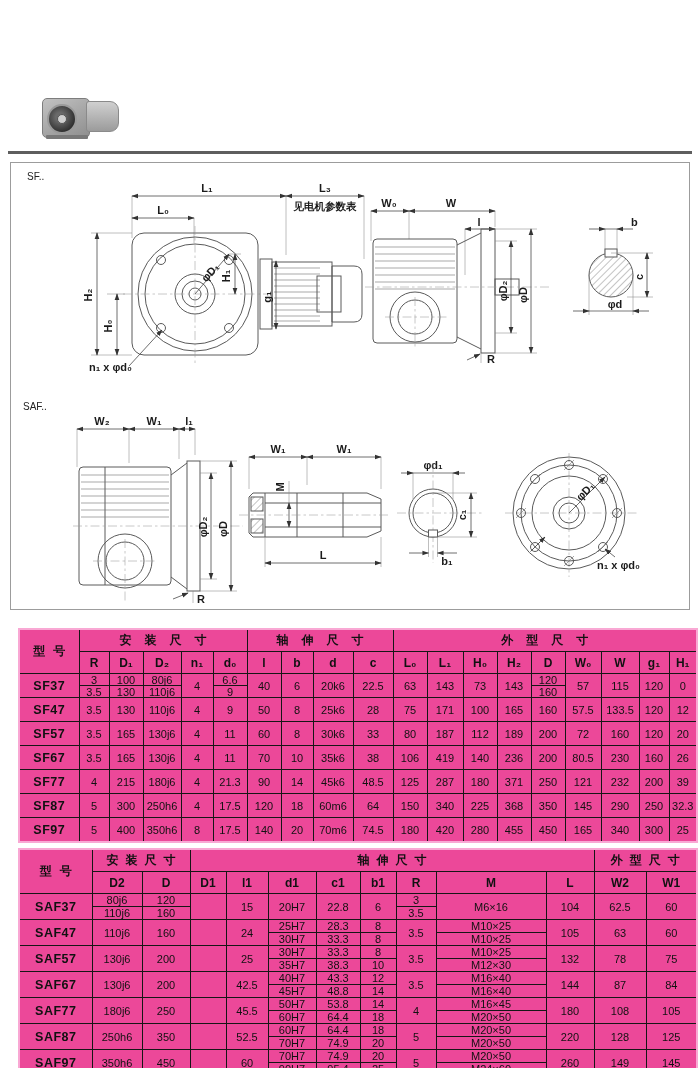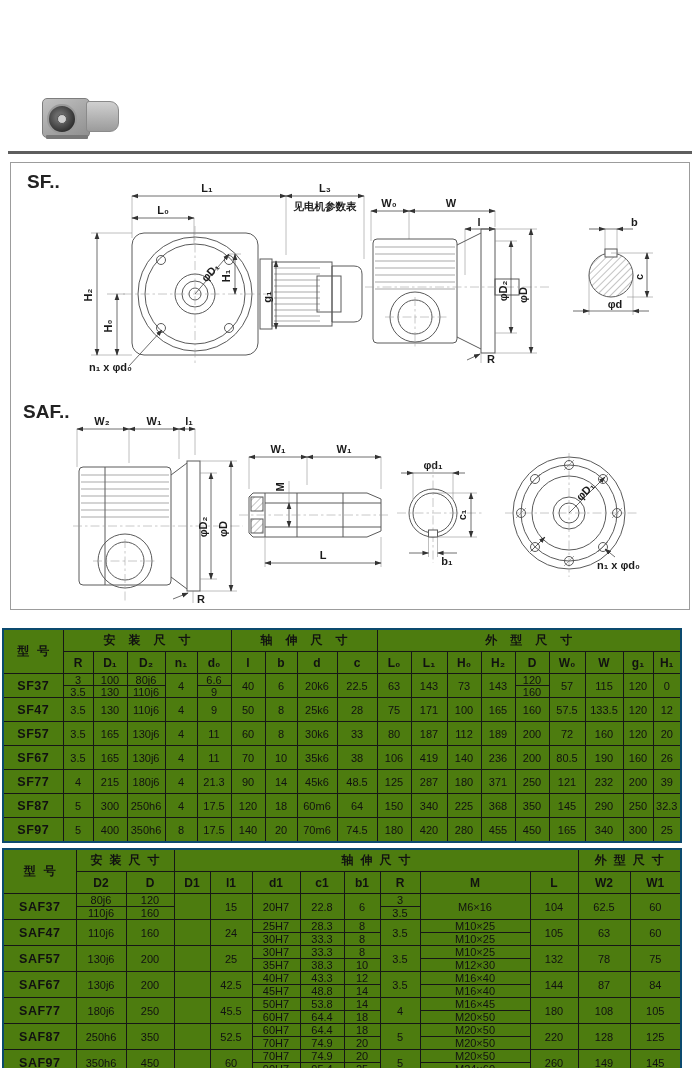--- a/index.html
+++ b/index.html
@@ -15,37 +15,37 @@
         background:#cfcfcf;border:1px solid #555;}
   .photo .gmotor{position:absolute;left:50px;top:11px;width:31px;height:29px;border:1px solid #8a8a8a;
         border-radius:3px 9px 9px 3px;background:linear-gradient(#d0d0d0,#9b9b9b);}
   .photo .gfoot{position:absolute;left:10px;top:45px;width:42px;height:4px;background:#787878;border-radius:1px;}
   .title-pill{position:absolute;left:398px;top:88px;width:274px;height:50px;border:2px solid #a9a9a9;
         border-radius:27px;display:flex;align-items:center;justify-content:center;
         font-size:23px;font-weight:bold;font-style:italic;letter-spacing:2px;color:#141414;}
   .rule{position:absolute;left:8px;top:151px;width:684px;height:3px;background:#5e5e5e;}
   
   .panel{position:absolute;left:10px;top:162px;width:678px;height:446px;border:1px solid #9c9c9c;}
-  .sec-label{position:absolute;font-size:19px;font-weight:bold;color:#222;}
+  .sec-label{position:absolute;font-size:10px;font-weight:normal;color:#222;}
   .dw{position:absolute;}
   .ln{stroke:#5a5a5a;stroke-width:1;fill:none;}
   .fin{stroke:#6f6f6f;stroke-width:.6;fill:none;}
   .dim{stroke:#3f3f3f;stroke-width:.75;fill:none;marker-start:url(#arr);marker-end:url(#arr);}
   .dim1{stroke:#3f3f3f;stroke-width:.75;fill:none;marker-end:url(#arr);}
   .thin{stroke:#3f3f3f;stroke-width:.7;fill:none;}
   .ext{stroke:#8a8a8a;stroke-width:.55;fill:none;}
   .cl{stroke:#9a9a9a;stroke-width:.55;stroke-dasharray:9 3 2.5 3;fill:none;}
   .hatchc{fill:url(#hatch);stroke:#5a5a5a;stroke-width:1;}
   svg text{font-family:"Liberation Sans","DejaVu Sans",sans-serif;font-size:11px;font-weight:bold;
         fill:#1b1b1b;text-anchor:middle;}
   svg text.ts{text-anchor:start;}
   svg text.small{font-size:10.5px;}
   
-  .dim-table{position:absolute;left:2px;border-collapse:collapse;table-layout:fixed;width:680px;
-        background:#4d7c0f;border:2px solid #0c4a6e;}
+  .dim-table{position:absolute;left:18px;border-collapse:collapse;table-layout:fixed;width:680px;
+        background:#ec4899;border:2px solid #f9a8d4;}
   .dim-table th,.dim-table td{border:1px solid #161616;text-align:center;vertical-align:middle;
         padding:0;font-size:11px;color:#111;overflow:hidden;}
   .dim-table thead th{font-weight:bold;font-size:12px;height:21px;}
   #t1{top:628px;} #t2{top:848px;}
   #t1 .grp{letter-spacing:13px;text-indent:13px;}
   #t2 .grp{letter-spacing:7px;text-indent:7px;}
   .mh{letter-spacing:8px;text-indent:8px;}
   td.model{font-weight:bold;font-size:12.5px;letter-spacing:.5px;}
   #t1 tbody td{height:23px;} #t2 tbody td{height:24px;}
   td.split{padding:0;}
@@ -467,21 +467,21 @@
           <td>70</td>
           <td>10</td>
           <td>35k6</td>
           <td>38</td>
           <td>106</td>
           <td>419</td>
           <td>140</td>
           <td>236</td>
           <td>200</td>
           <td>80.5</td>
-          <td>190</td>
+          <td>230</td>
           <td>160</td>
           <td>26</td>
         </tr>
         <tr>
           <td class="model">SF77</td>
           <td>4</td>
           <td>215</td>
           <td>180j6</td>
           <td>4</td>
           <td>21.3</td>

